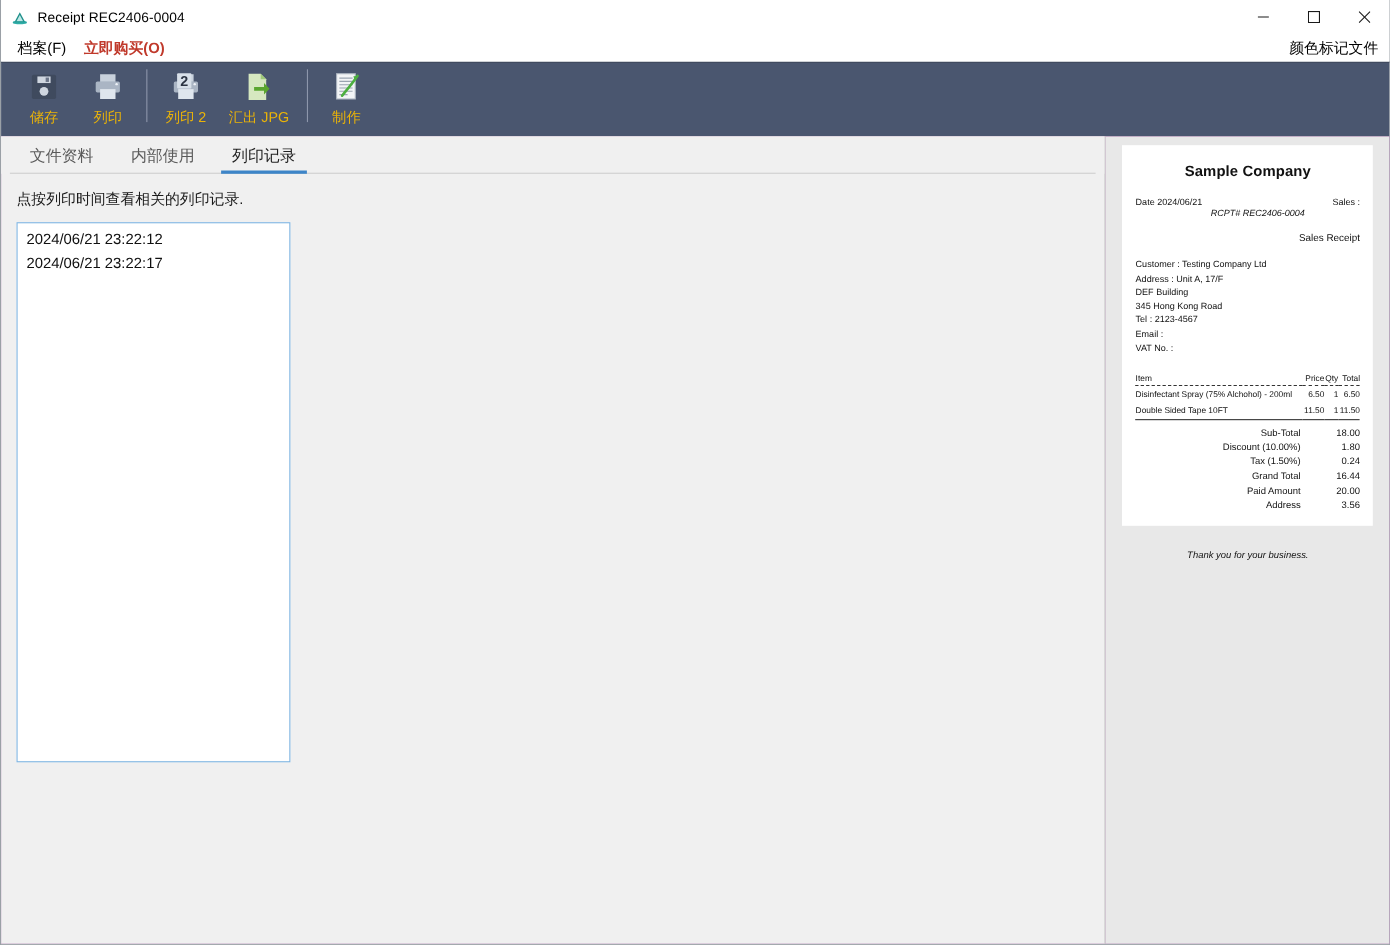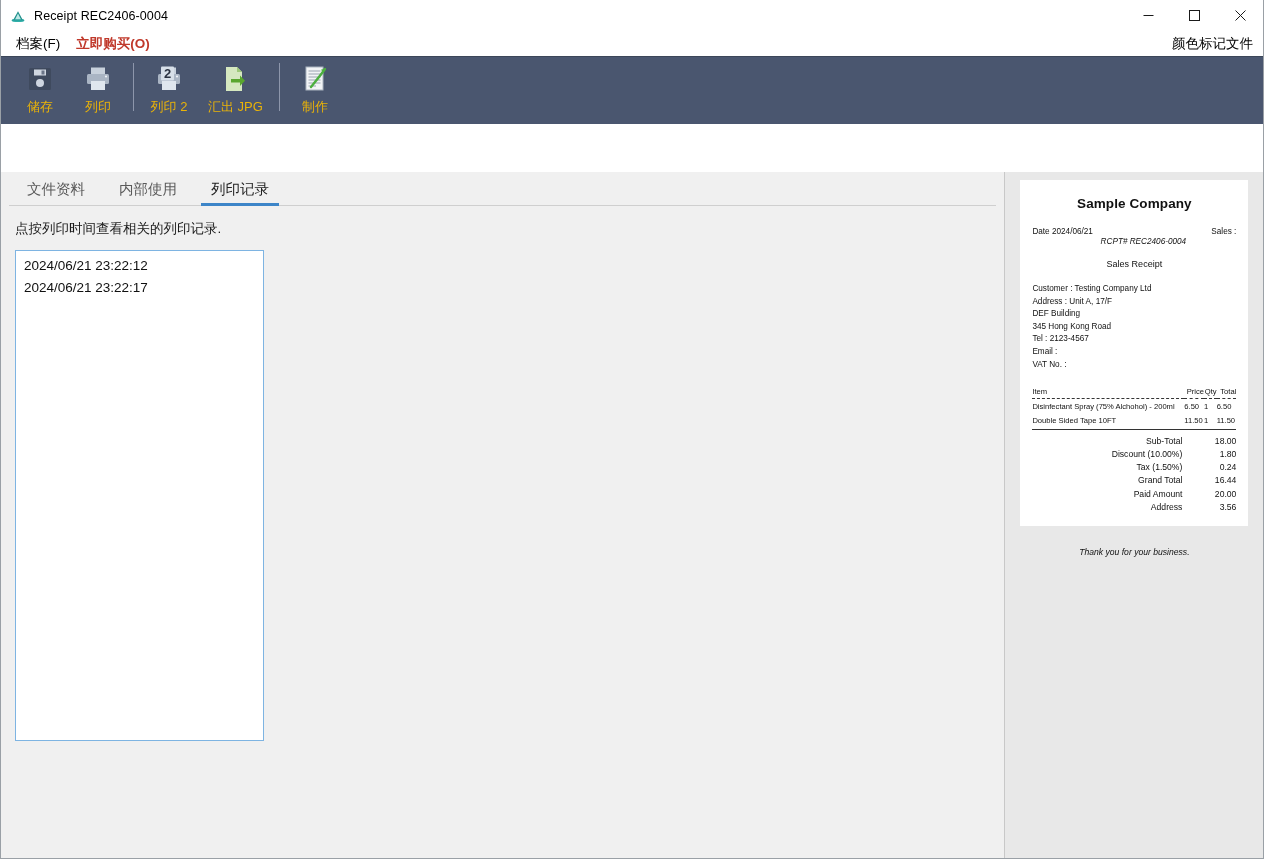--- a/index.html
+++ b/index.html
@@ -115,21 +115,20 @@
     margin: 6px 6px 0 6px;
     align-self: flex-start;
   }
 
   
   .body {
     flex: 1 1 auto;
     display: flex;
     min-height: 0;
     background: #701a75;
-    margin-top: 48px;
   }
   .left-pane {
     width: 1006px;
     background: #f0f0f0;
     border-right: 1px solid #c8c8c8;
     display: flex;
     flex-direction: column;
     min-height: 0;
   }
 
@@ -227,21 +226,21 @@
     margin-bottom: 1px;
   }
   .r-rcpt {
     text-align: center;
     font-size: 8.2px;
     font-style: italic;
     margin-left: 18px;
     margin-bottom: 13px;
   }
   .r-title {
-    text-align: center;
+    text-align: right;
     font-size: 9px;
     margin-bottom: 14px;
   }
   .r-cust-line {
     font-size: 8.2px;
     line-height: 12.6px;
     white-space: nowrap;
   }
   .r-items {
     margin-top: 16px;
@@ -250,21 +249,21 @@
     font-size: 7.6px;
   }
   .r-items th {
     font-weight: normal;
     text-align: right;
     padding: 0 0 2px 0;
     border-bottom: 1px dashed #333;
   }
   .r-items th.l, .r-items td.l { text-align: left; }
   .r-items td {
-    text-align: left;
+    text-align: right;
     padding: 2px 0 0 0;
     vertical-align: top;
     line-height: 11.5px;
   }
   .r-items tr.last td { padding-bottom: 3px; }
   .r-items tbody tr.last { border-bottom: 1px solid #333; }
   .r-totals {
     width: 100%;
     border-collapse: collapse;
     font-size: 8.6px;

